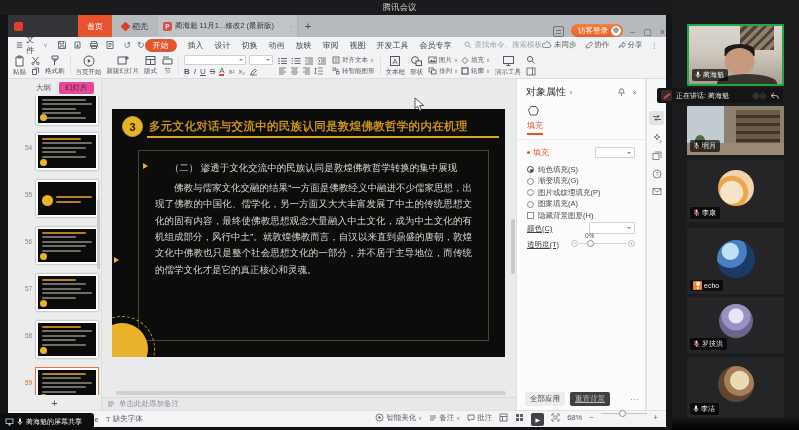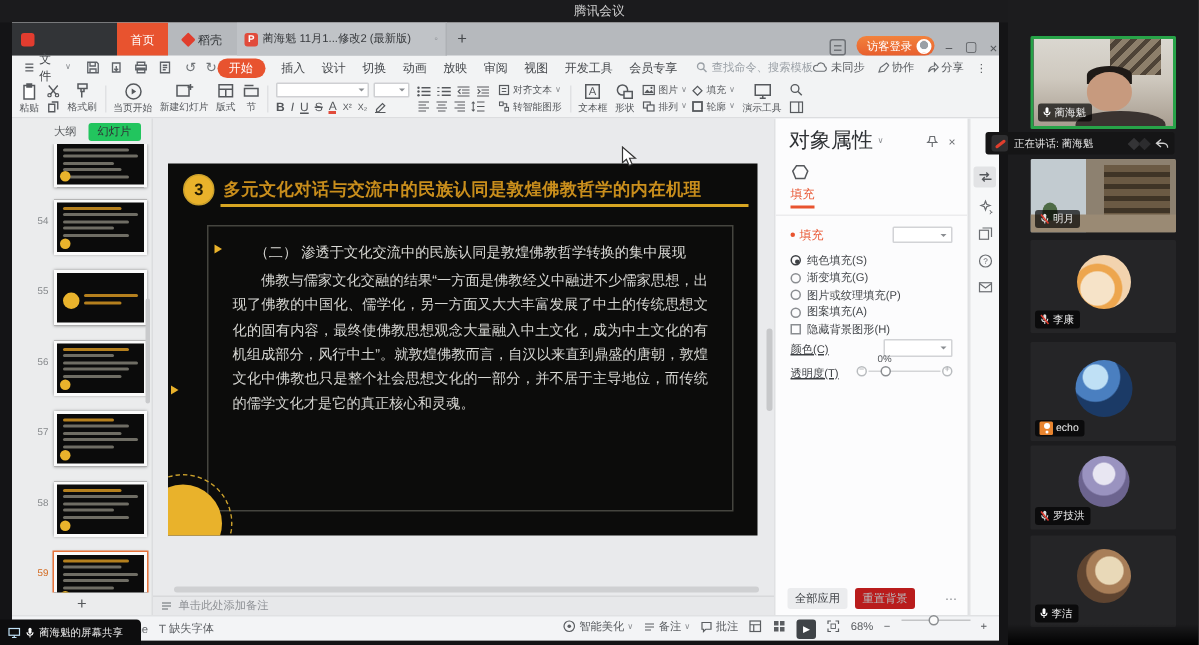--- a/index.html
+++ b/index.html
@@ -65,21 +65,21 @@
   .fmt .sup{font-size:6px;}
   .minitab{font-size:6.5px;display:flex;align-items:center;gap:2px;}
 
   
   .wbody{position:absolute;left:0;top:64px;right:0;bottom:17px;display:flex;}
 
   
   .spanel{width:94px;flex:none;background:#ebeced;border-right:1px solid #dcdddf;position:relative;}
   .sp-tabs{display:flex;gap:2px;padding:2px 0 0 22px;font-size:7.5px;color:#5a5d60;height:16px;align-items:center;}
   .sp-tab{padding:1px 6px;}
-  .sp-tab.sel{background:#22c55e;border-radius:2px;color:#2f3235;}
+  .sp-tab.sel{background:#ec4899;border-radius:2px;color:#2f3235;}
   .sp-list{position:absolute;left:0;top:17px;right:0;bottom:15px;overflow:hidden;}
   .trow{position:relative;height:47px;}
   .trow.cut{height:33px;}
   .tnum{position:absolute;left:17px;top:15px;font-size:6.5px;color:#85888b;}
   .trow.sel .tnum{color:#d2691e;}
   .thumb{position:absolute;left:28px;top:4px;width:62px;height:37px;background:#0b0b0b;border:2px solid #fbfbfb;box-shadow:0 0 2px rgba(0,0,0,.4);overflow:hidden;}
   .trow.cut .thumb{top:0;height:29px;border-top:none;}
   .trow.sel .thumb{outline:1.5px solid #e8743c;}
   .tl{height:2px;margin:2.5px 4px;border-radius:1px;background:#6f6d64;}
   .tl.o{background:#b5801e;}
@@ -105,21 +105,21 @@
   .s-sun::before{content:"";position:absolute;inset:-7px;border:1px dashed #caa02c;border-radius:50%;}
   .v-scroll{position:absolute;right:1px;top:140px;width:4px;height:55px;background:#c7c8ca;border-radius:2px;}
   .cursor{position:absolute;left:312px;top:18px;}
   .h-scroll{height:7px;position:relative;}
   .h-thumb{position:absolute;left:14px;right:10px;top:1px;height:4px;background:#cfd0d2;border-radius:2px;}
   .notes{height:13px;background:#e7e8ea;border-top:1px solid #d8d9db;display:flex;align-items:center;gap:4px;padding-left:5px;color:#8f9296;font-size:7.5px;}
 
   
   .rpanel{width:130px;flex:none;background:#fcfcfd;border-left:1px solid #e0e1e3;border-right:1px solid #e0e1e3;position:relative;font-size:8px;color:#3c3f43;}
   .rp-head{display:flex;align-items:center;padding:6px 8px 0 9px;gap:3px;}
-  .rp-title{font-size:14px;color:#2f3235;}
+  .rp-title{font-size:10px;color:#2f3235;}
   .rp-hicons{margin-left:auto;display:flex;gap:6px;align-items:center;color:#6b6e72;}
   .rp-tabzone{padding-left:10px;margin-top:6px;}
   .rp-tab{display:inline-block;margin-top:3px;color:#e8532f;border-bottom:2px solid #e8532f;padding-bottom:2px;font-size:8px;}
   .rp-hr{border-top:1px solid #ececee;margin-top:4px;}
   .rp-c{padding:7px 10px 0 10px;}
   .fill-row{display:flex;align-items:center;}
   .odot{width:3px;height:3px;border-radius:50%;background:#e8532f;margin-right:3px;}
   .fill-lbl{color:#e8532f;}
   .dd{margin-left:auto;width:40px;height:11px;border:1px solid #d2d3d6;background:#fff;border-radius:1px;position:relative;}
   .dd::after{content:"";position:absolute;right:3px;top:4px;border:2.5px solid transparent;border-top-color:#8a8d91;}
@@ -132,21 +132,21 @@
   .dd2{margin-left:auto;width:46px;height:12px;border:1px solid #d2d3d6;background:#fff;border-radius:1px;position:relative;}
   .dd2::after{content:"";position:absolute;right:3px;top:4px;border:2.5px solid transparent;border-top-color:#8a8d91;}
   .slider{margin-left:auto;width:64px;position:relative;height:16px;}
   .sl-line{position:absolute;left:8px;right:8px;top:9px;height:1px;background:#d4d5d7;}
   .sl-end{position:absolute;top:6px;width:7px;height:7px;border:1px solid #b9bcbf;border-radius:50%;color:#9a9da1;font-size:6px;line-height:5px;text-align:center;background:#fff;}
   .sl-thumb{position:absolute;left:16px;top:6px;width:7px;height:7px;border:1px solid #8a8d91;border-radius:50%;background:#fff;}
   .sl-val{position:absolute;left:14px;top:-2px;font-size:6.5px;color:#55585c;}
   .sl-caret{position:absolute;left:18px;top:5px;width:0;height:0;border:2.5px solid transparent;border-bottom-color:#e8532f;}
   .rp-bottom{position:absolute;bottom:4px;left:8px;right:6px;display:flex;align-items:center;gap:5px;}
   .chip{background:#ebecee;border-radius:2px;padding:2px 5px;font-size:7.5px;color:#3c3f43;}
-  .chip.dis{background:#b91c1c;color:#b6b9bc;}
+  .chip.dis{background:#404040;color:#b6b9bc;text-decoration:underline;}
   .rp-more{margin-left:auto;color:#8a8d91;letter-spacing:1px;font-size:8px;}
 
   
   .sstrip{width:20px;flex:none;background:#f7f8f9;border-left:1px solid #e3e4e6;display:flex;flex-direction:column;align-items:center;padding-top:32px;gap:8px;}
   .ssel{width:15px;height:14px;background:#e2e3e5;border-radius:2px;display:flex;align-items:center;justify-content:center;}
 
   
   .statusbar{position:absolute;left:0;bottom:0;right:0;height:17px;background:#f3f4f6;border-top:1px solid #e0e1e3;display:flex;align-items:center;font-size:7.5px;color:#5a5d61;padding:0 8px 0 46px;gap:7px;white-space:nowrap;}
   .sb-it{display:flex;align-items:center;gap:2px;}
   .sb-right{margin-left:auto;display:flex;align-items:flex-start;gap:7px;}

